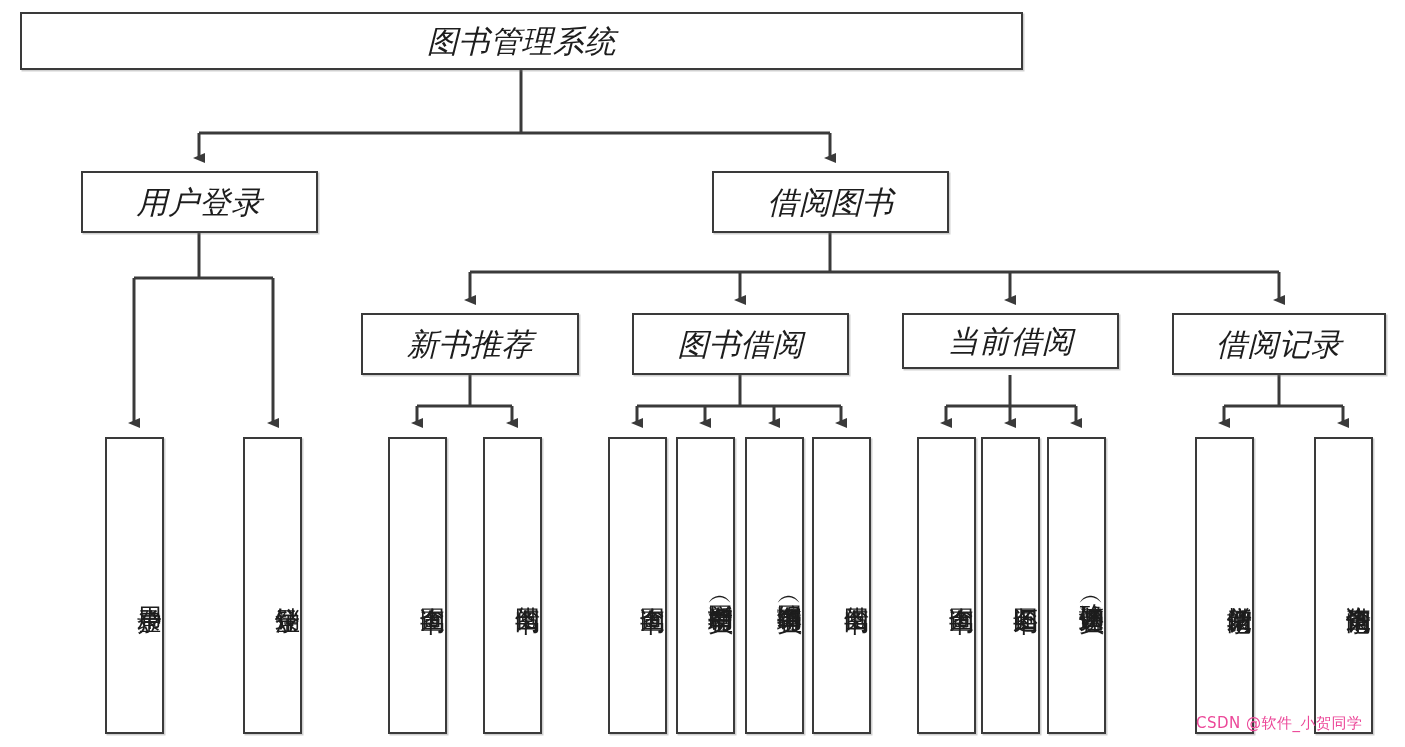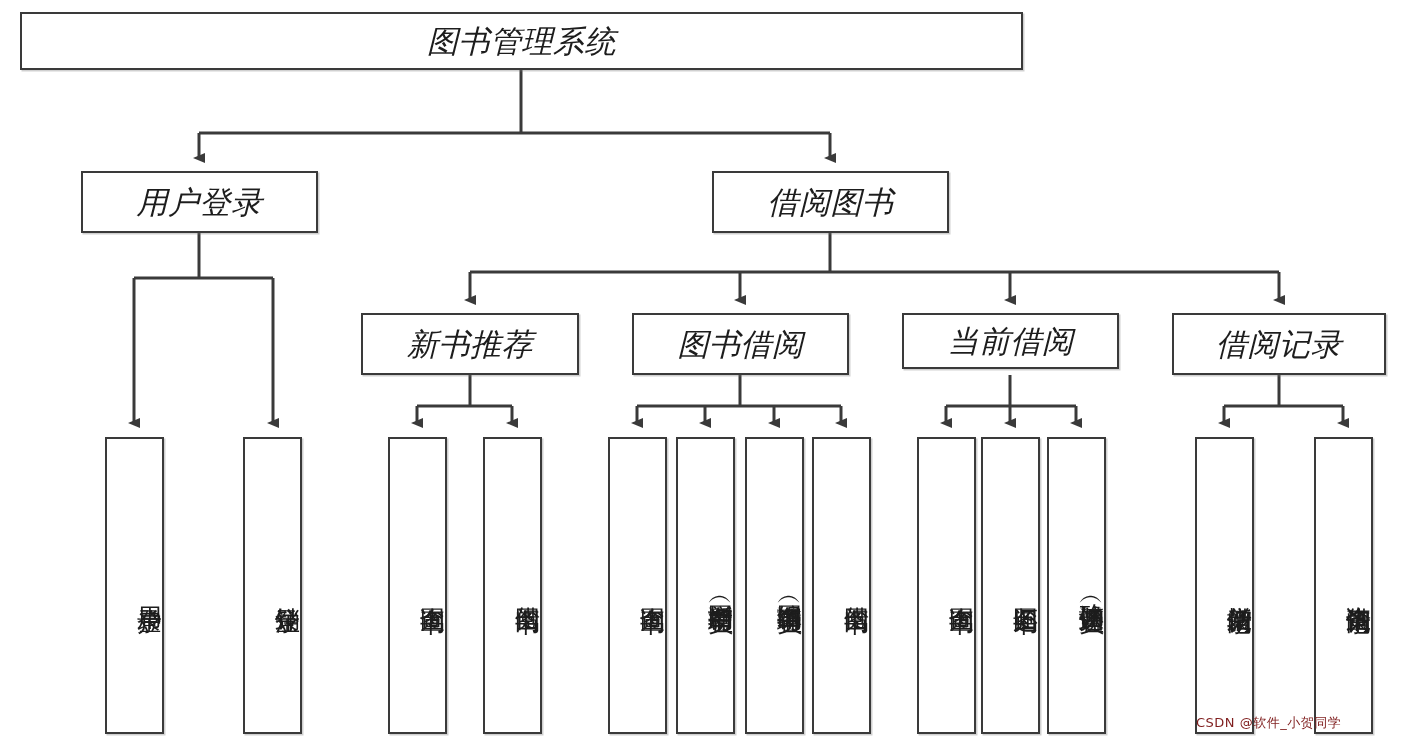--- a/index.html
+++ b/index.html
@@ -53,22 +53,22 @@
     letter-spacing: 1px;
   }
   .node.leaf .txt {
     writing-mode: vertical-rl;
     text-orientation: upright;
     line-height: 1.05;
     white-space: nowrap;
   }
   .watermark {
     position: absolute;
-    font-size: 13px;
-    color: #7f1d1d;
+    font-size: 15px;
+    color: #ec4899;
     white-space: nowrap;
     letter-spacing: 0.5px;
   }
 </style>
 </head>
 <body>
 
 <div id="canvas">
 
   <svg id="wires" viewBox="0 0 1405 747">

